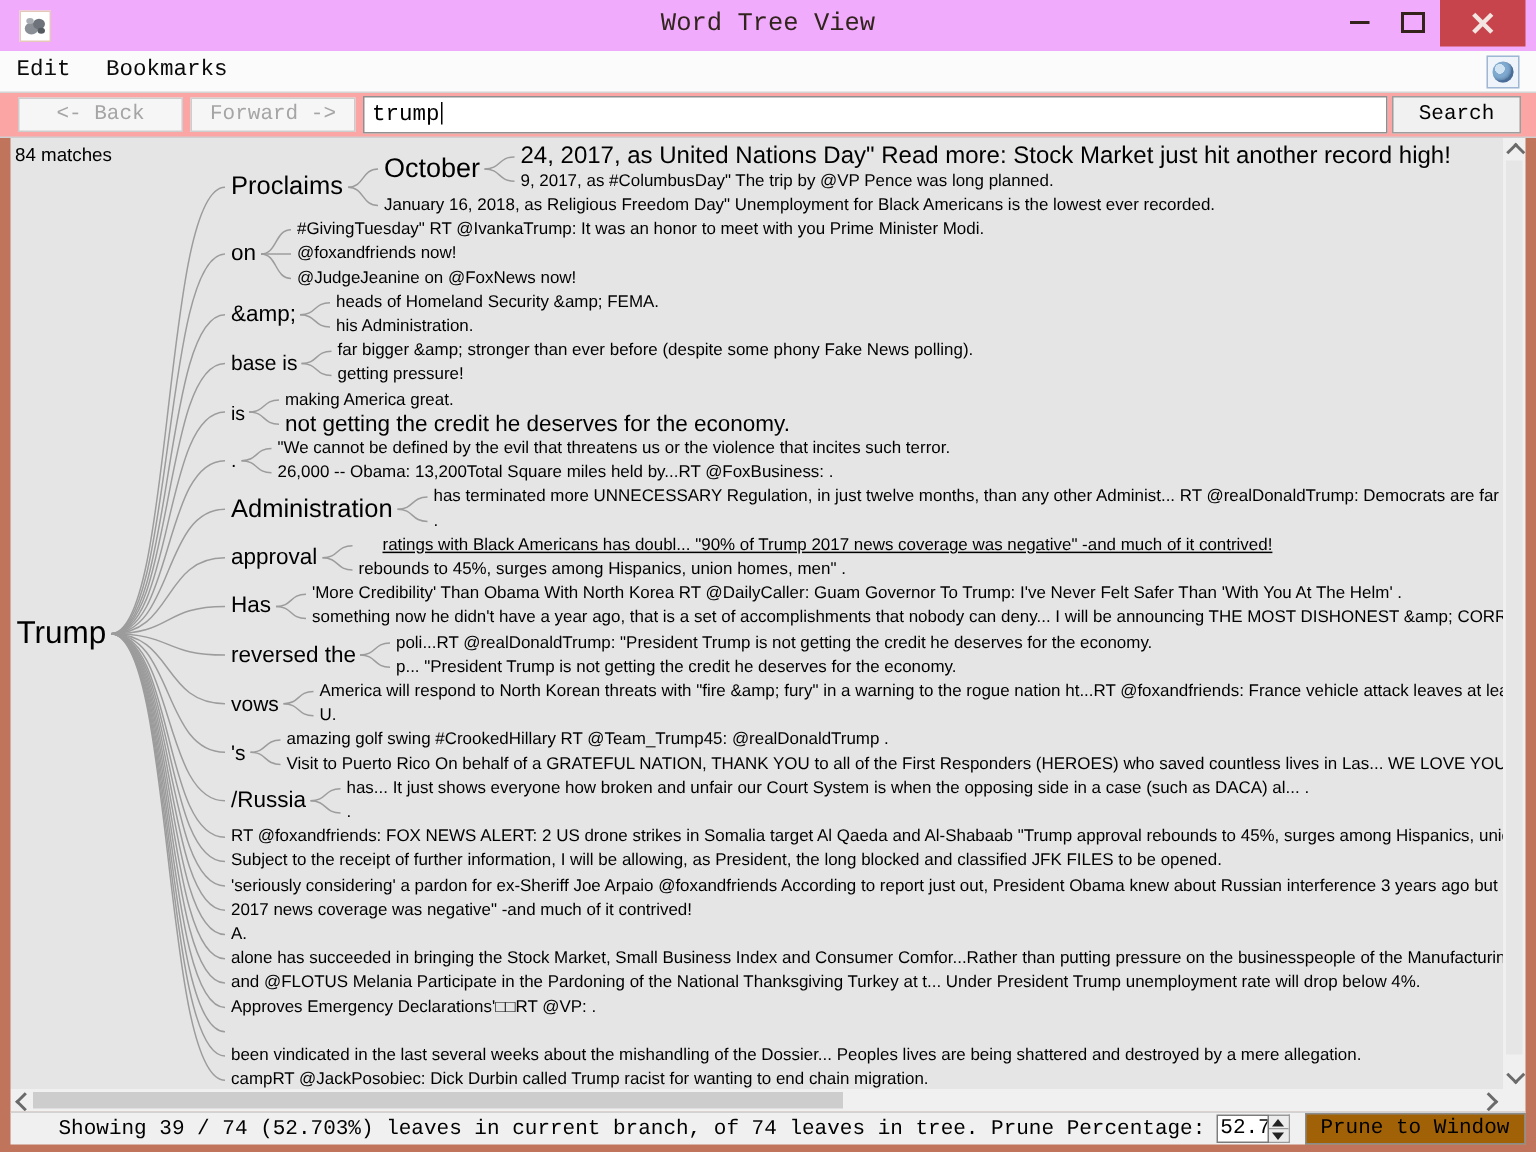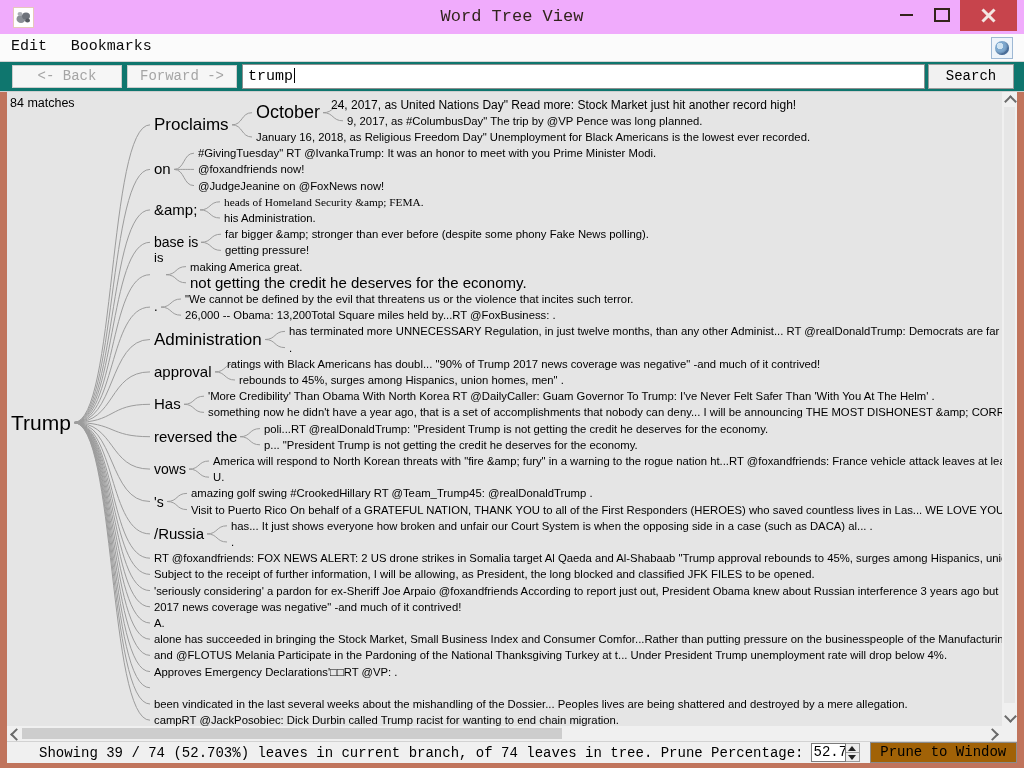--- a/index.html
+++ b/index.html
@@ -25,21 +25,21 @@
   .menubar{position:absolute;left:0px;top:34px;width:1024px;height:27px;background:#fbfbfb;
            border-bottom:1px solid #d4d4d4;}
   .menu-item{display:inline-block;padding:4px 7px 0 7px;font-size:15px;color:#0a0a0a;}
   .menu-item:first-child{margin-left:4px;}
   .globe-box{position:absolute;right:11px;top:3px;width:20px;height:20px;border:1px solid #9eb8d4;background:#eef4fa;
              display:flex;align-items:center;justify-content:center;}
   .globe{width:14px;height:14px;border-radius:50%;
          background:radial-gradient(circle at 35% 35%, #cfe3f2 0 25%, #7fa9cf 26% 60%, #5d87b5 61% 100%);
          box-shadow:inset -2px -2px 2px rgba(60,90,130,.6);}
   
-  .toolbar{position:absolute;left:0px;top:62px;width:1024px;height:29px;background:#0f766e;
+  .toolbar{position:absolute;left:0px;top:62px;width:1024px;height:29px;background:#fca5a5;
            border-bottom:1px solid #cfcfcf;}
   .tb-btn{position:absolute;top:3px;height:23px;line-height:21px;text-align:center;
           border:1px solid #cdcdcd;background:#f6f6f6;font-size:14px;color:#a5a5a5;box-sizing:border-box;}
   .tb-back{left:12px;width:110px;}
   .tb-fwd{left:127px;width:110px;}
   .search-box{position:absolute;left:242px;top:2px;width:676px;height:23px;border:1px solid #8f8f8f;
               background:#fff;font-size:15px;color:#000;line-height:23px;padding-left:5px;box-sizing:content-box;}
   .caret{display:inline-block;width:1px;height:15px;background:#000;vertical-align:-3px;margin-left:1px;}
   .search-btn{position:absolute;left:928px;top:2px;width:86px;height:25px;line-height:23px;text-align:center;
               border:1px solid #9c9c9c;background:#f1f1f1;font-size:14px;color:#000;box-sizing:border-box;}
@@ -170,44 +170,44 @@
       <path d="M 67 330.52500000000003 C 108.80000000000001 330.52500000000003, 101.2 563.4, 143 563.4"></path>
       <path d="M 67 330.52500000000003 C 108.80000000000001 330.52500000000003, 101.2 579.6, 143 579.6"></path>
       <path d="M 67 330.52500000000003 C 108.80000000000001 330.52500000000003, 101.2 595.8, 143 595.8"></path>
       <path d="M 67 330.52500000000003 C 108.80000000000001 330.52500000000003, 101.2 612, 143 612"></path>
       <path d="M 67 330.52500000000003 C 108.80000000000001 330.52500000000003, 101.2 628.2, 143 628.2"></path>
     </svg>
   <div class="matches">84 matches</div>
 <span class="tnode" style="font-size: 21px; left: 4px; top: 330.525px;">Trump</span>
     <span class="tnode" style="font-size: 17px; left: 147px; top: 32.85px;">Proclaims</span>
     <span class="tnode" style="font-size: 18px; left: 249px; top: 20.7px;">October</span>
-    <span class="tnode" style="font-size: 12px; left: 324px; top: 12.6px;">24, 2017, as United Nations Day" Read more: Stock Market just hit another record high!</span>
+    <span class="tnode" style="font-size: 16px; left: 340px; top: 12.6px;">24, 2017, as United Nations Day" Read more: Stock Market just hit another record high!</span>
     <span class="tnode" style="font-size: 11.3px; left: 340px; top: 28.8px;">9, 2017, as #ColumbusDay" The trip by @VP Pence was long planned.</span>
     <span class="tnode" style="font-size: 11.3px; left: 249px; top: 45px;">January 16, 2018, as Religious Freedom Day" Unemployment for Black Americans is the lowest ever recorded.</span>
     <span class="tnode" style="font-size: 15px; left: 147px; top: 77.4px;">on</span>
     <span class="tnode" style="font-size: 11.3px; left: 191px; top: 61.2px;">#GivingTuesday" RT @IvankaTrump: It was an honor to meet with you Prime Minister Modi.</span>
     <span class="tnode" style="font-size: 11.3px; left: 191px; top: 77.4px;">@foxandfriends  now!</span>
     <span class="tnode" style="font-size: 11.3px; left: 191px; top: 93.6px;">@JudgeJeanine on @FoxNews now!</span>
     <span class="tnode" style="font-size: 15px; left: 147px; top: 117.9px;">&amp;amp;</span>
-    <span class="tnode" style="font-size: 11.3px; left: 217px; top: 109.8px; font-family: Liberation Serif, serif;">heads of Homeland Security &amp;amp; FEMA.</span>
+    <span class="tnode" style="font-size: 11.3px; left: 217px; top: 109.8px;">heads of Homeland Security &amp;amp; FEMA.</span>
     <span class="tnode" style="font-size: 11.3px; left: 217px; top: 126px;">his Administration.</span>
     <span class="tnode" style="font-size: 14px; left: 147px; top: 150.3px;">base is</span>
     <span class="tnode" style="font-size: 11.3px; left: 218px; top: 142.2px;">far bigger &amp;amp;  stronger than ever before (despite some phony Fake News polling).</span>
     <span class="tnode" style="font-size: 11.3px; left: 218px; top: 158.4px;">getting pressure!</span>
-    <span class="tnode" style="font-size: 13px; left: 147px; top: 166px;">is</span>
+    <span class="tnode" style="font-size: 13px; left: 147px; top: 184px;">is</span>
     <span class="tnode" style="font-size: 11.3px; left: 183px; top: 174.6px;">making America great.</span>
     <span class="tnode" style="font-size: 15px; left: 183px; top: 190.8px;">not getting the credit he deserves for the economy.</span>
     <span class="tnode" style="font-size: 13px; left: 147px; top: 215.1px;">.</span>
     <span class="tnode" style="font-size: 11.3px; left: 178px; top: 207px;">"We cannot be defined by the evil that threatens us or the violence that incites such terror.</span>
     <span class="tnode" style="font-size: 11.3px; left: 178px; top: 223.2px;">26,000 --  Obama: 13,200Total Square miles held by...RT @FoxBusiness: .</span>
     <span class="tnode" style="font-size: 17px; left: 147px; top: 247.5px;">Administration</span>
     <span class="tnode" style="font-size: 11.3px; left: 282px; top: 239.4px;">has terminated more UNNECESSARY Regulation, in just twelve months, than any other Administ... RT @realDonaldTrump: Democrats are far more cor</span>
     <span class="tnode" style="font-size: 11.3px; left: 282px; top: 255.6px;">.</span>
     <span class="tnode" style="font-size: 15px; left: 147px; top: 279.9px;">approval</span>
-    <span class="tnode" style="font-size: 11.3px; left: 220px; top: 271.8px;">ratings with Black Americans has doubl... "90% of Trump 2017 news coverage was negative" -and much of it contrived!</span>
+    <span class="tnode" style="font-size: 11.3px; left: 248px; top: 271.8px; text-decoration: underline;">ratings with Black Americans has doubl... "90% of Trump 2017 news coverage was negative" -and much of it contrived!</span>
     <span class="tnode" style="font-size: 11.3px; left: 232px; top: 288px;">rebounds to 45%, surges among Hispanics, union homes, men" .</span>
     <span class="tnode" style="font-size: 15px; left: 147px; top: 312.3px;">Has</span>
     <span class="tnode" style="font-size: 11.3px; left: 201px; top: 304.2px;">'More Credibility' Than Obama With North Korea RT @DailyCaller: Guam Governor To Trump: I've Never Felt Safer Than 'With You At The Helm' .</span>
     <span class="tnode" style="font-size: 11.3px; left: 201px; top: 320.4px;">something now he didn't have a year ago, that is a set of accomplishments that nobody can deny... I will be announcing THE MOST DISHONEST &amp;amp; CORRUPT ME</span>
     <span class="tnode" style="font-size: 15px; left: 147px; top: 344.7px;">reversed the</span>
     <span class="tnode" style="font-size: 11.3px; left: 257px; top: 336.6px;">poli...RT @realDonaldTrump: "President Trump is not getting the credit he deserves for the economy.</span>
     <span class="tnode" style="font-size: 11.3px; left: 257px; top: 352.8px;">p... "President Trump is not getting the credit he deserves for the economy.</span>
     <span class="tnode" style="font-size: 14px; left: 147px; top: 377.1px;">vows</span>
     <span class="tnode" style="font-size: 11.3px; left: 206px; top: 369px;">America will respond to North Korean threats with "fire &amp;amp; fury" in a warning to the rogue nation ht...RT @foxandfriends: France vehicle attack leaves at least s</span>
     <span class="tnode" style="font-size: 11.3px; left: 206px; top: 385.2px;">U.</span>

